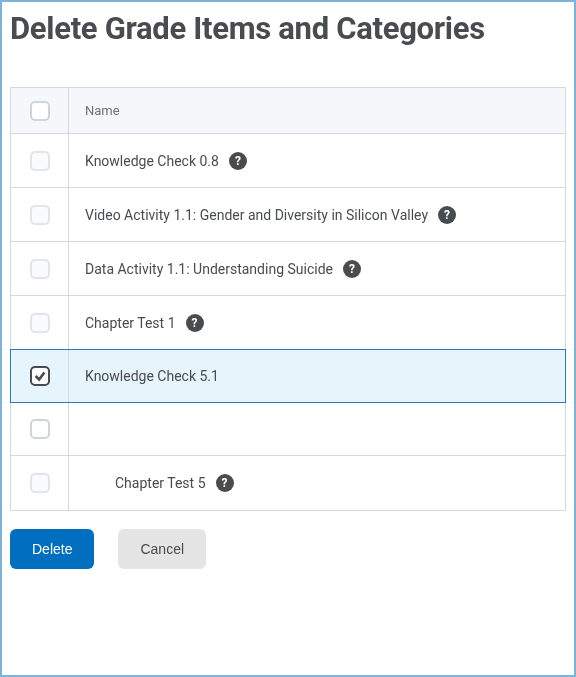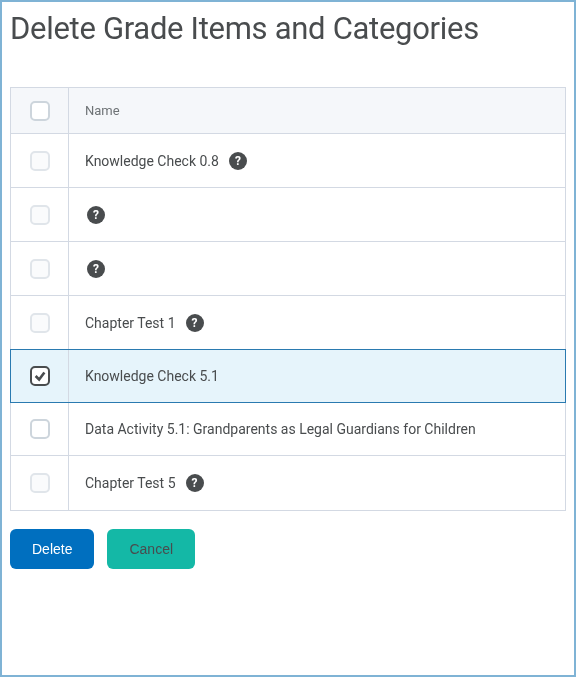--- a/index.html
+++ b/index.html
@@ -7,38 +7,39 @@
       font-family: -apple-system, BlinkMacSystemFont, "Segoe UI", Roboto, Arial, sans-serif;
       width: 576px;
       height: 677px;
       border: 2px solid #7fb3d5;
       background: #fff;
       color: #494c4e;
       padding: 8px 8px 12px 8px;
     }
     .page-title {
       font-size: 31px;
-      font-weight: 400;
+      font-weight: 700;
       color: #494c4e;
       margin-bottom: 40px;
       letter-spacing: -0.3px;
     }
     .table {
       width: 100%;
       border: 1px solid #d3d9e3;
       border-collapse: collapse;
     }
     .table-row {
       display: flex;
       align-items: center;
       border-bottom: 1px solid #d3d9e3;
       min-height: 54px;
     }
     .table-row:last-child {
       border-bottom: none;
+      gap: 30px;
     }
     .table-header-row {
       background: #f5f7fa;
       min-height: 46px;
     }
     .checkbox-cell {
       width: 58px;
       display: flex;
       align-items: center;
       justify-content: center;
@@ -104,37 +105,37 @@
       font-size: 12px;
       font-weight: bold;
       display: inline-flex;
       align-items: center;
       justify-content: center;
       margin-left: 2px;
     }
     .footer {
       margin-top: 18px;
       display: flex;
-      gap: 13px;
+      gap: 24px;
     }
     .btn {
       height: 40px;
       padding: 0 22px;
       border-radius: 6px;
       font-size: 14px;
       font-weight: 500;
       border: none;
       cursor: pointer;
     }
     .btn-primary {
       background: #006fbf;
       color: #fff;
     }
     .btn-secondary {
-      background: #14b8a6;
+      background: #e5e5e5;
       color: #494c4e;
     }
   </style>
 </head>
 <body>
 
 <h1 class="page-title">Delete Grade Items and Categories</h1>
 
 <div class="table">
   <div class="table-row table-header-row">
@@ -153,28 +154,30 @@
         <div class="name-cell">
           <span>Knowledge Check 0.8</span>
           <span class="help-icon">?</span>
         </div>
       </div>
       <div class="table-row">
         <div class="checkbox-cell">
           <div class="checkbox disabled"></div>
         </div>
         <div class="name-cell">
-          <span class="help-icon">?</span>
-        </div>
-      </div>
-      <div class="table-row">
-        <div class="checkbox-cell">
-          <div class="checkbox disabled"></div>
-        </div>
-        <div class="name-cell">
+          <span>Video Activity 1.1: Gender and Diversity in Silicon Valley</span>
+          <span class="help-icon">?</span>
+        </div>
+      </div>
+      <div class="table-row">
+        <div class="checkbox-cell">
+          <div class="checkbox disabled"></div>
+        </div>
+        <div class="name-cell">
+          <span>Data Activity 1.1: Understanding Suicide</span>
           <span class="help-icon">?</span>
         </div>
       </div>
       <div class="table-row">
         <div class="checkbox-cell">
           <div class="checkbox disabled"></div>
         </div>
         <div class="name-cell">
           <span>Chapter Test 1</span>
           <span class="help-icon">?</span>
@@ -189,23 +192,20 @@
           </div>
         </div>
         <div class="name-cell">
           <span>Knowledge Check 5.1</span>
         </div>
       </div>
       <div class="table-row">
         <div class="checkbox-cell">
           <div class="checkbox"></div>
         </div>
-        <div class="name-cell">
-          <span>Data Activity 5.1: Grandparents as Legal Guardians for Children</span>
-        </div>
       </div>
       <div class="table-row">
         <div class="checkbox-cell">
           <div class="checkbox disabled"></div>
         </div>
         <div class="name-cell">
           <span>Chapter Test 5</span>
           <span class="help-icon">?</span>
         </div>
       </div>

